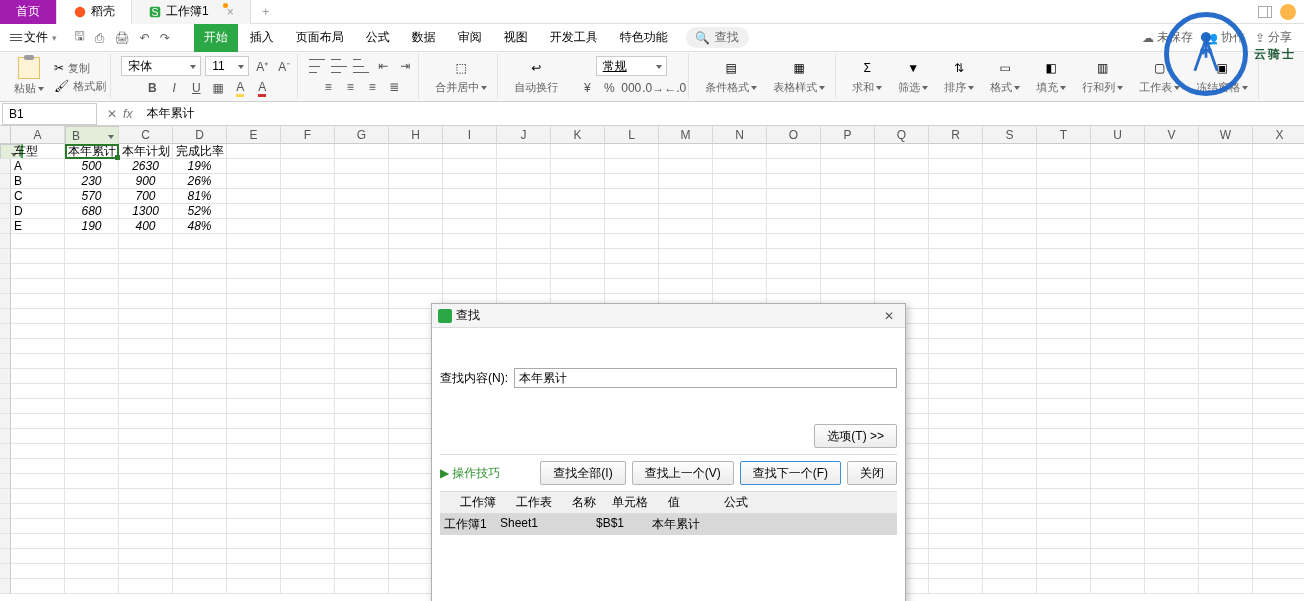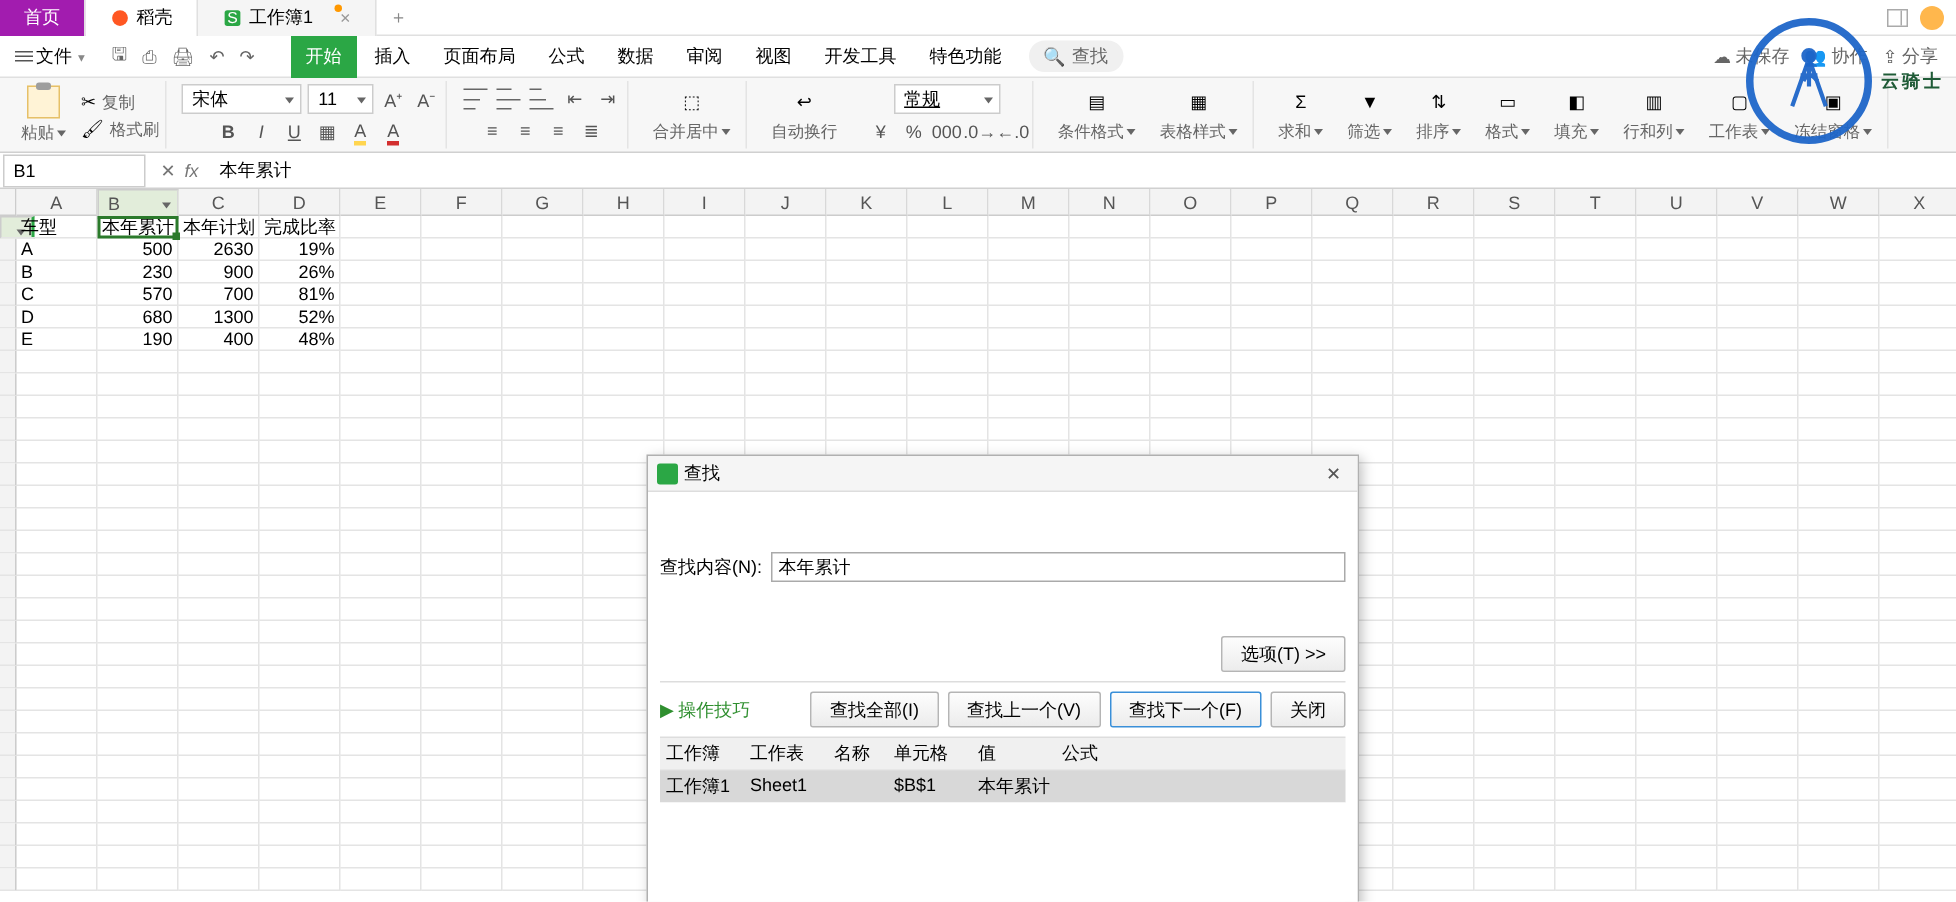--- a/index.html
+++ b/index.html
@@ -62,21 +62,21 @@
 .col-headers { position:absolute; left:0; top:0; height:18px; display:flex; background:#f3f3f3;}
 .rowh-corner{width:11px;border-right:1px solid #ccc;border-bottom:1px solid #ccc;background:#f3f3f3;}
 .colh { width:54px; text-align:center; border-right:1px solid #d8d8d8; border-bottom:1px solid #ccc; color:#555; line-height:18px; background:#f3f3f3;}
 .colh.sel{background:#e2edda;border-bottom:2px solid #2ba745;}
 .row-headers { position:absolute; left:0; top:18px; width:11px;}
 .rowh { height:15px; border-bottom:1px solid #e4e4e4; border-right:1px solid #ccc; background:#f3f3f3; font-size:10px; text-align:center; color:#555; line-height:15px;}
 .rowh.sel{background:#e2edda;border-right:2px solid #2ba745;}
 .cells { position:absolute; left:11px; top:18px;}
 .cellrow{display:flex;height:15px;}
 .cell{width:54px;height:15px;border-right:1px solid #e4e4e4;border-bottom:1px solid #e4e4e4;padding:0 3px;line-height:15px;overflow:hidden;white-space:nowrap;}
-.cell.r{text-align:right;}
+.cell.r{text-align:center;font-style:italic;}
 .selcell{position:absolute;border:2px solid #2b7a2b;background:rgba(255,255,255,0);pointer-events:none;}
 .selcell .handle{position:absolute;right:-3px;bottom:-3px;width:5px;height:5px;background:#2b7a2b;}
 
 
 .dialog { position:absolute; left:431px; top:303px; width:475px; background:#f5f5f5; border:1px solid #b0b0b0; box-shadow:2px 2px 8px rgba(0,0,0,0.25);}
 .dlg-title{height:24px;display:flex;align-items:center;padding:0 6px;background:#f5f5f5;border-bottom:1px solid #ddd;}
 .dlg-title .sicon{width:14px;height:14px;background:#2ba745;border-radius:2px;margin-right:4px;}
 .dlg-close{margin-left:auto;width:20px;text-align:center;cursor:pointer;color:#555;}
 .dlg-tabs{display:flex;padding:2px 6px 0;gap:0;border-bottom:1px solid #ccc;background:#f5f5f5;}
 .dlg-tab{padding:4px 12px;border:1px solid transparent;border-bottom:none;cursor:pointer;color:#333;}
@@ -84,21 +84,21 @@
 .dlg-body{background:#fff;padding:8px;}
 .dlg-row{display:flex;align-items:center;gap:6px;margin-bottom:6px;margin-top:32px;}
 .dlg-input{flex:1;height:20px;border:1px solid #aaa;padding:0 4px;}
 .dlg-opts{display:flex;justify-content:flex-end;padding:30px 0 6px;}
 .dlg-btn{height:24px;padding:0 12px;border:1px solid #b5b5b5;background:linear-gradient(#fdfdfd,#ececec);cursor:pointer;border-radius:2px;}
 .dlg-btn.fc{border-color:#3a8fd8;}
 .dlg-actions{display:flex;align-items:center;padding:6px 0;gap:6px;border-top:1px solid #ddd;border-bottom:1px solid #ddd;}
 .dlg-actions .link{color:#2f8f2f;display:flex;align-items:center;gap:3px;}
 .dlg-actions .spacer{flex:1;}
 .res-head,.res-row{display:flex;padding:2px 0;}
-.res-head{background:#f0f0f0;border-bottom:1px solid #ddd;}
+.res-head{background:#f0f0f0;border-bottom:1px solid #ddd;padding-left:16px;}
 .res-row{background:#d8d8d8;}
 .res-cell{padding:0 4px;}
 .rc0{width:56px;}.rc1{width:56px;}.rc2{width:40px;}.rc3{width:56px;}.rc4{width:56px;}.rc5{width:56px;}
 .res-area{height:70px;background:#fff;border-bottom:1px solid #ddd;}
 
 
 .watermark{position:absolute;right:8px;top:12px;color:#14532d;font-weight:bold;font-size:46px;display:flex;align-items:center;gap:6px;pointer-events:none;opacity:0.95;letter-spacing:2px;font-family:"SimHei","Microsoft YaHei";}
 .watermark .logo{width:84px;height:84px;border:5px solid #1e66c9;border-radius:50%;display:flex;align-items:center;justify-content:center;}
 .watermark .logo svg{width:56px;height:56px;}
 </style>

